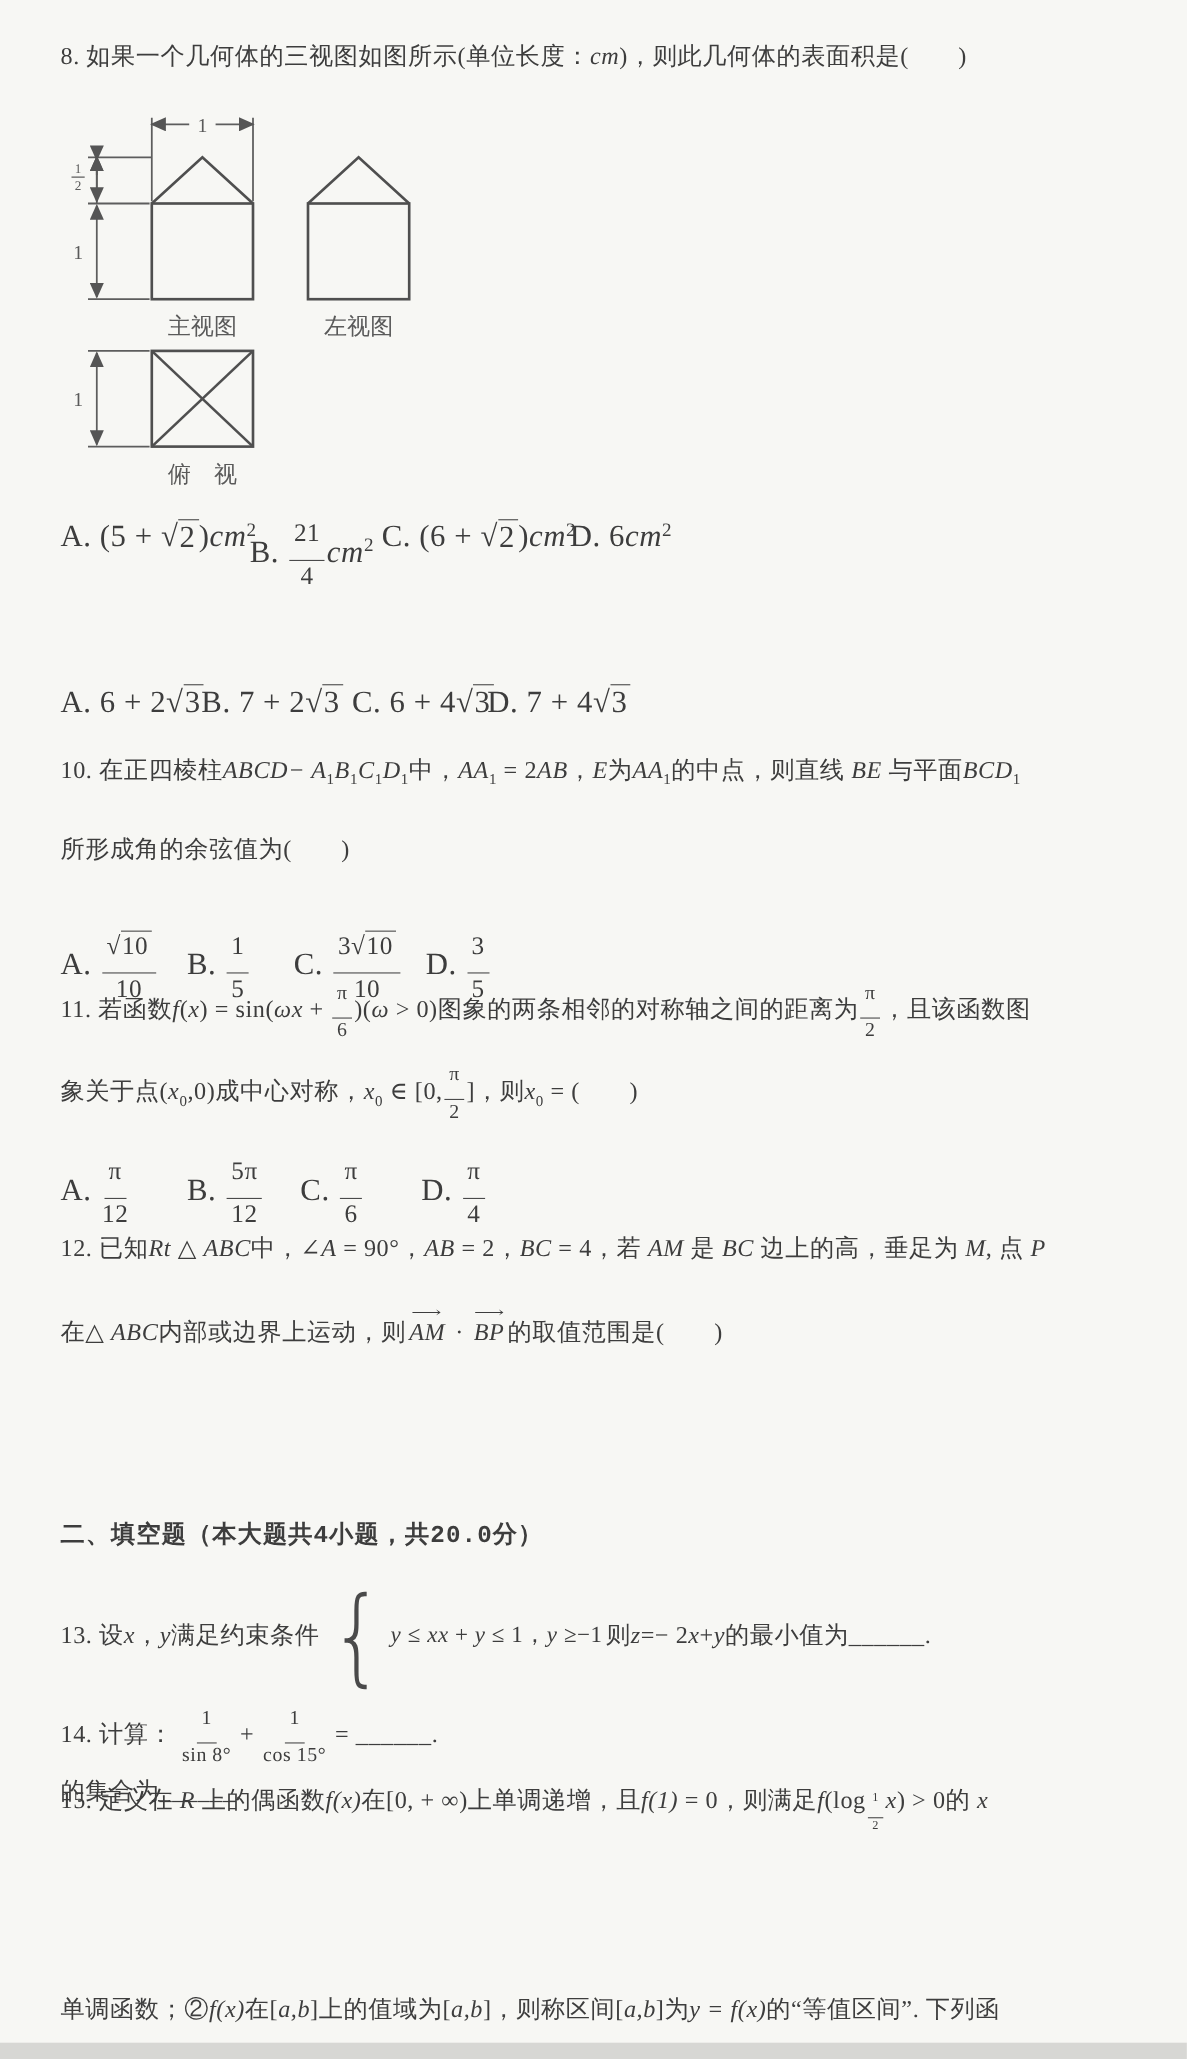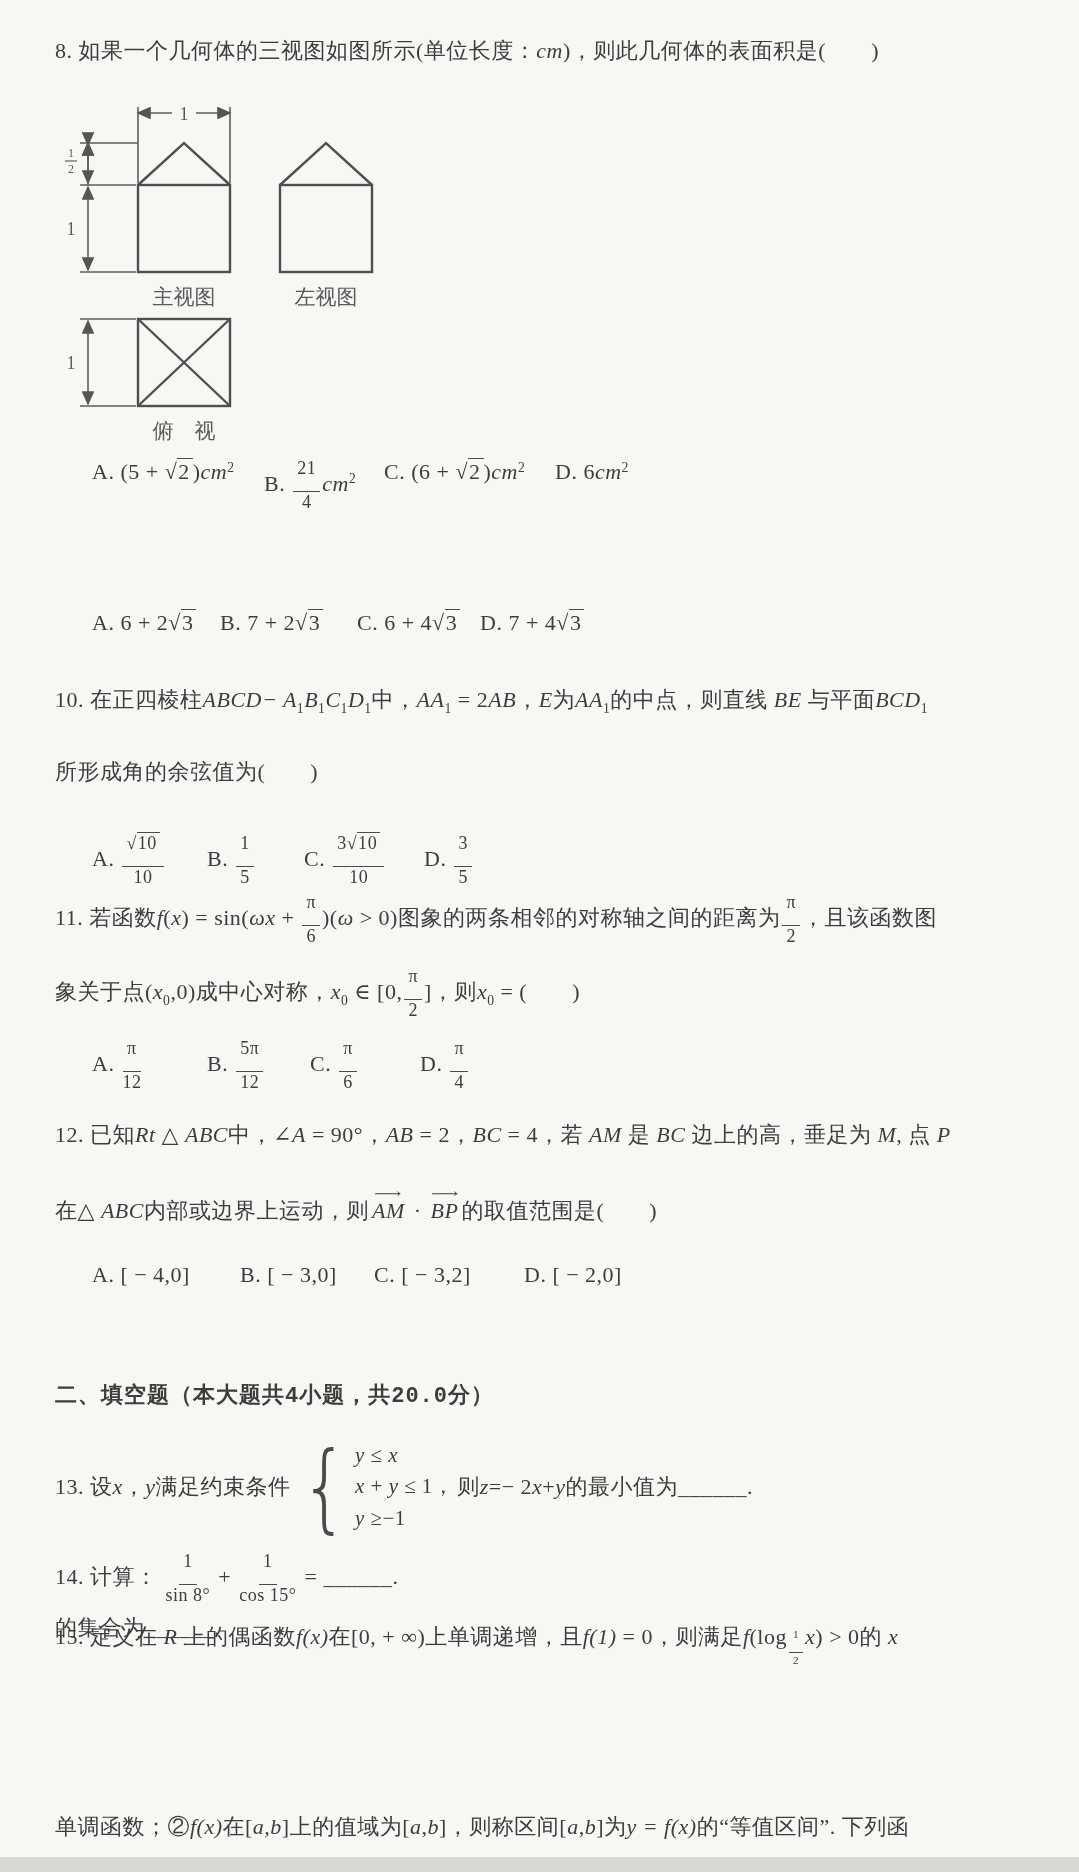--- a/index.html
+++ b/index.html
@@ -9,35 +9,35 @@
     font-family:"Liberation Serif","DejaVu Serif",serif;
     color:#3d3d3d;
   }
   .scan{position:absolute;inset:0;filter:blur(0.35px);}
   .line{
     position:absolute;left:55px;white-space:nowrap;
     font-size:22px;letter-spacing:0.5px;
   }
   .sec-header{font-weight:bold;font-family:Liberation Mono, monospace;letter-spacing:1px;}
   .opt-row{position:absolute;left:55px;height:54px;width:990px;}
-  .opt{position:absolute;top:4px;white-space:nowrap;font-size:22px;letter-spacing:0.5px;margin-left:37px;}
+  .opt{position:absolute;top:17px;white-space:nowrap;font-size:28px;letter-spacing:0.5px;}
   
   .tk-m{font-style:italic;font-family:"Liberation Serif","DejaVu Serif",serif;}
   .tk-sub{vertical-align:-0.45em;font-size:0.62em;}
   .tk-sup{vertical-align:0.55em;font-size:0.62em;}
   .tk-frac{display:inline-flex;flex-direction:column;align-items:center;vertical-align:middle;line-height:1.1;font-size:0.82em;margin:0 2px;}
   .tk-frac .num{display:block;padding:0 4px 12px;border-bottom:1.4px solid #4a4a4a;}
   .tk-frac .den{display:block;padding-top:1px;}
   .tk-sqrt{white-space:nowrap;}
   .tk-sqrt .rad{border-top:1.4px solid #4a4a4a;padding:0 3px 0 1px;}
   .tk-vec{font-style:italic;position:relative;margin:0 3px;}
   .tk-vec::after{content:"⟶";position:absolute;left:50%;top:-0.95em;transform:translateX(-50%) scaleX(1.5);font-size:0.58em;font-style:normal;}
   .tk-cases{display:inline-flex;align-items:center;vertical-align:middle;margin:0 3px;}
   .tk-cases .brace{font-size:96px;line-height:0.82;font-weight:300;font-family:"DejaVu Sans",sans-serif;transform:scaleX(0.8);color:#4a4a4a;}
-  .tk-cases .cases-col{display:inline-flex;flex-direction:column;justify-content:flex-end;}
+  .tk-cases .cases-col{display:inline-flex;flex-direction:row;justify-content:flex-end;}
   .tk-cases .cases-row{line-height:1.5;font-size:0.95em;}
   .flexline{display:flex;align-items:center;}
   svg text{fill:#5a5a5a;font-family:"Liberation Serif","DejaVu Serif",serif;}
   .bottom-bar{position:absolute;left:0;top:1857px;width:1079px;height:15px;background:#d7d7d4;}
 </style>
 </head>
 <body>
 
 <div class="scan">
 
@@ -167,26 +167,20 @@
           <span class="den">6</span>
         </span></span>
     <span class="opt" style="left:328px">D. <span class="tk-frac">
           <span class="num">π</span>
           <span class="den">4</span>
         </span></span>
   </div>
 
   <div class="line" style="top:1120px">12. 已知<span class="tk-m">Rt</span> △ <span class="tk-m">ABC</span>中，∠<span class="tk-m">A</span> = 90°，<span class="tk-m">AB</span> = 2，<span class="tk-m">BC</span> = 4，若 <span class="tk-m">AM</span> 是 <span class="tk-m">BC</span> 边上的高，垂足为 <span class="tk-m">M</span>, 点 <span class="tk-m">P</span></div>
   <div class="line" style="top:1196px">在△ <span class="tk-m">ABC</span>内部或边界上运动，则<span class="tk-vec">AM</span> · <span class="tk-vec">BP</span>的取值范围是(　　)</div>
-  <div class="opt-row" style="top:1258px">
-    <span class="opt" style="left:0">A. [ − 4,0]</span>
-    <span class="opt" style="left:148px">B. [ − 3,0]</span>
-    <span class="opt" style="left:282px">C. [ − 3,2]</span>
-    <span class="opt" style="left:432px">D. [ − 2,0]</span>
-  </div>
 
   <div class="line sec-header" style="top:1380px">二、填空题（本大题共4小题，共20.0分）</div>
 
   <div class="line flexline" style="top:1437px;height:100px">13. 设 <span class="tk-m">x</span>，<span class="tk-m">y</span> 满足约束条件<span class="tk-cases">
         <span class="brace">{</span>
         <span class="cases-col">
           <span class="cases-row"><span class="tk-m">y</span> ≤ <span class="tk-m">x</span></span>
           <span class="cases-row"><span class="tk-m">x</span> + <span class="tk-m">y</span> ≤ 1，</span>
           <span class="cases-row"><span class="tk-m">y</span> ≥−1</span>
         </span>

